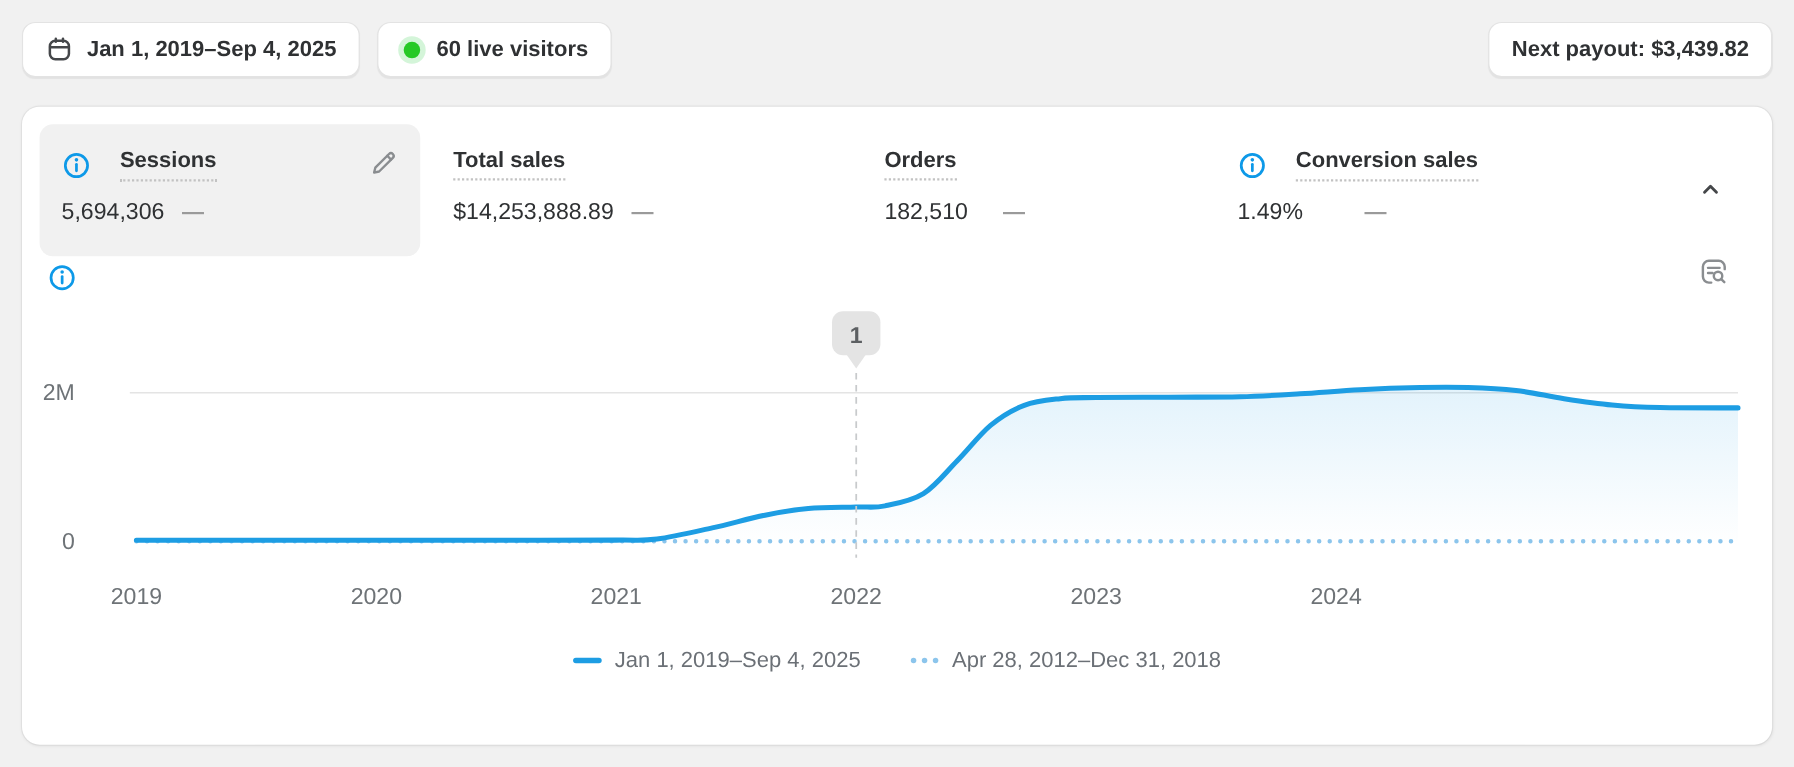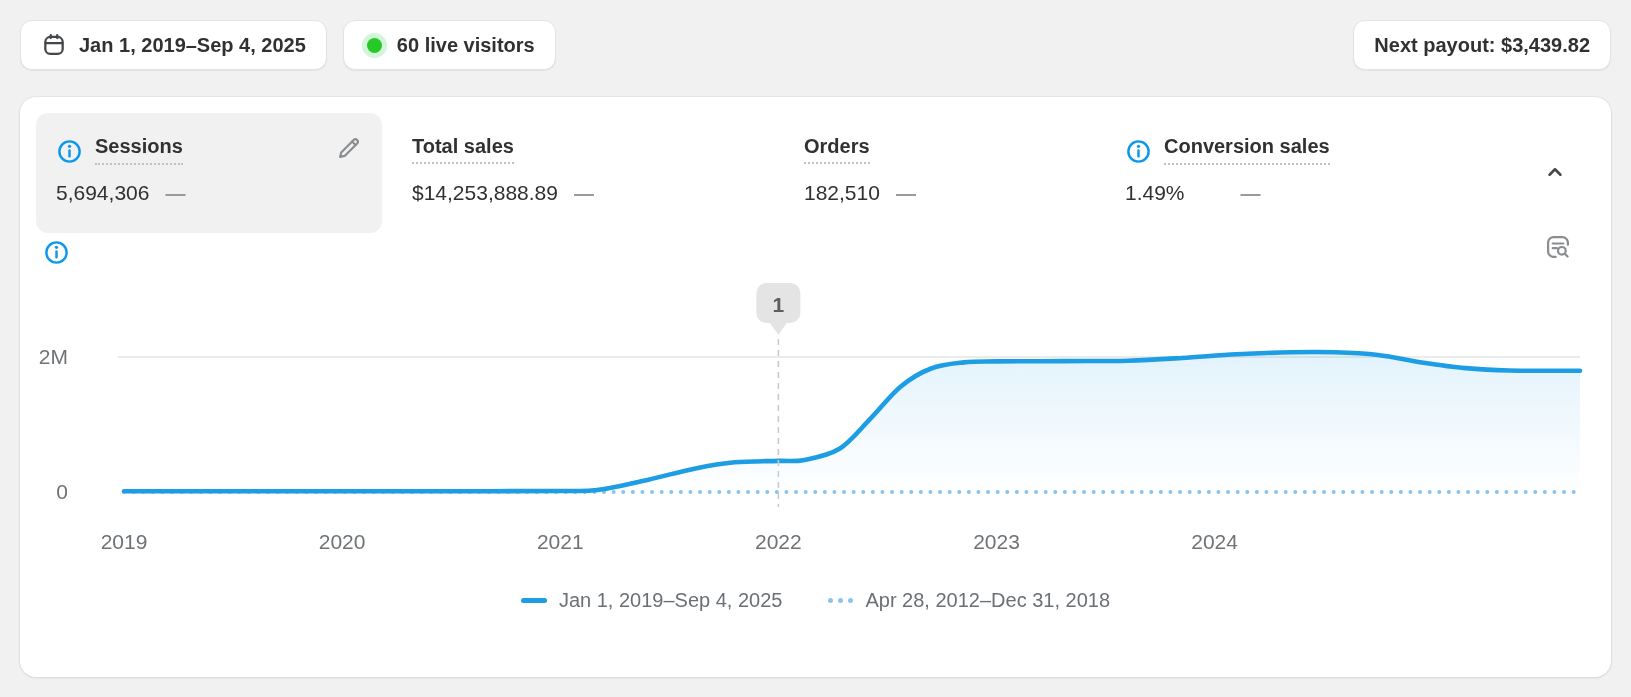--- a/index.html
+++ b/index.html
@@ -24,21 +24,21 @@
   
   .card {
     position:absolute; left:20px; top:97px; width:1591px; height:580px;
     background:#fff; border-radius:16px;
     box-shadow:0 0 0 1px rgba(0,0,0,.04), 0 1px 3px rgba(0,0,0,.08);
   }
   #chart-svg { position:absolute; left:0; top:0; width:1591px; height:580px; pointer-events:none; }
   #chart-svg text { font-family:"Liberation Sans", sans-serif; }
   
   .metric { position:absolute; }
-  .metric .lblrow { display:flex; align-items:flex-end; gap:12px; }
+  .metric .lblrow { display:flex; align-items:center; gap:26px; }
   .mlabel {
     font-size:20px; font-weight:bold; color:#2f3133;
     border-bottom:2px dotted #c2c2c2; padding-bottom:5px; line-height:1.15;
   }
   .mvalue { font-size:21px; font-weight:normal; color:#2f3133; white-space:nowrap; }
   .mdash { font-size:20px; font-weight:bold; color:#9a9a9a; margin-left:16px; }
   .tile-bg {
     position:absolute; left:16px; top:16px; width:346px; height:120px;
     background:#f1f1f1; border-radius:12px; cursor:pointer;
   }
@@ -134,21 +134,21 @@
   <div class="metric" style="left:392px; top:38px;">
     <span class="mlabel">Total sales</span>
     <div style="position:absolute; left:0; top:46px; display:flex; align-items:flex-end;">
       <span class="mvalue">$14,253,888.89</span>
       <span class="mdash">—</span>
     </div>
   </div>
 
   <div class="metric" style="left:745px; top:38px;margin-left:39px;">
     <span class="mlabel">Orders</span>
-    <div style="position:absolute; left:0; top:46px; display:flex; align-items:center;">
+    <div style="position:absolute; left:0; top:46px; display:flex; align-items:center;gap:16px;">
       <span class="mvalue">182,510</span>
       <span class="mdash">—</span>
     </div>
   </div>
 
   <div class="metric" style="left:1105px; top:38px;">
     <div class="lblrow">
       <span class="icon">
         <svg width="27" height="27" viewBox="0 0 24 24" fill="none">
           <circle cx="12" cy="12" r="9" stroke="#0d99e8" stroke-width="2.2"></circle>

